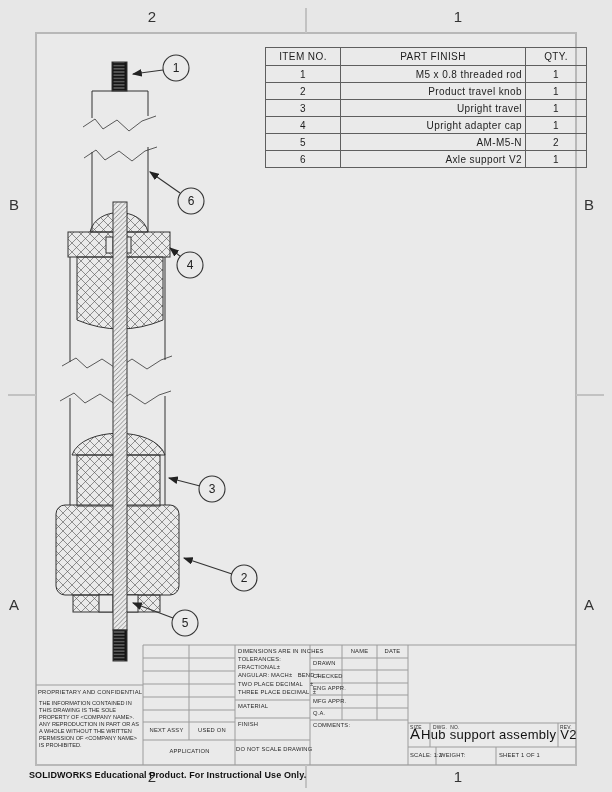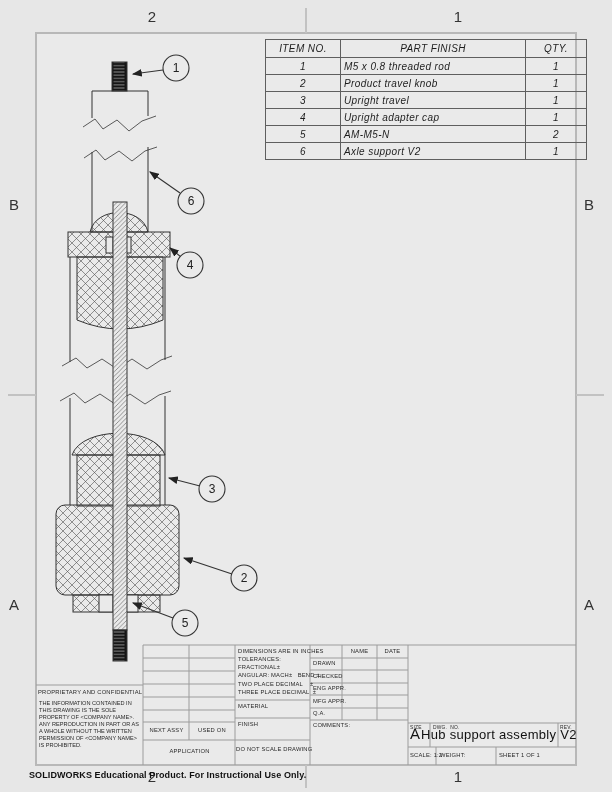--- a/index.html
+++ b/index.html
@@ -6,31 +6,31 @@
   body{
     width:612px;height:792px;position:relative;overflow:hidden;
     background:#e7e7e7;
     font-family:"Liberation Sans", sans-serif;
     color:#222;
   }
   #stage{position:absolute;left:0;top:0;width:612px;height:792px;}
   svg{position:absolute;left:0;top:0;}
   
   #bom{
-    position:absolute;left:265px;top:39px;width:308px;
+    position:absolute;left:265px;top:47px;width:308px;
     border-collapse:collapse;table-layout:fixed;
-    font-size:10px;letter-spacing:.4px;color:#1d1d1d;font-style:italic;
+    font-size:10px;letter-spacing:.4px;color:#1d1d1d;
   }
   #bom td,#bom th{
     border:1px solid #5f5f5f;padding:0 3px;height:16px;
     font-weight:normal;overflow:hidden;white-space:nowrap;
   }
   #bom thead th{height:17px;text-align:center;}
   .c-item{width:68px;text-align:center;}
-  .c-part{width:178px;text-align:left;}
+  .c-part{width:178px;text-align:right;}
   .c-qty{width:54px;text-align:center;}
   
   .tb-text{
     position:absolute;font-size:5.8px;letter-spacing:.2px;color:#2a2a2a;
     white-space:pre;line-height:7.5px;
   }
   .tb-center{text-align:center;}
   .tb-big-a{font-size:15px;letter-spacing:0;color:#111;}
   .tb-title{font-size:13px;letter-spacing:.3px;color:#111;white-space:nowrap;}
   .prop-text{

